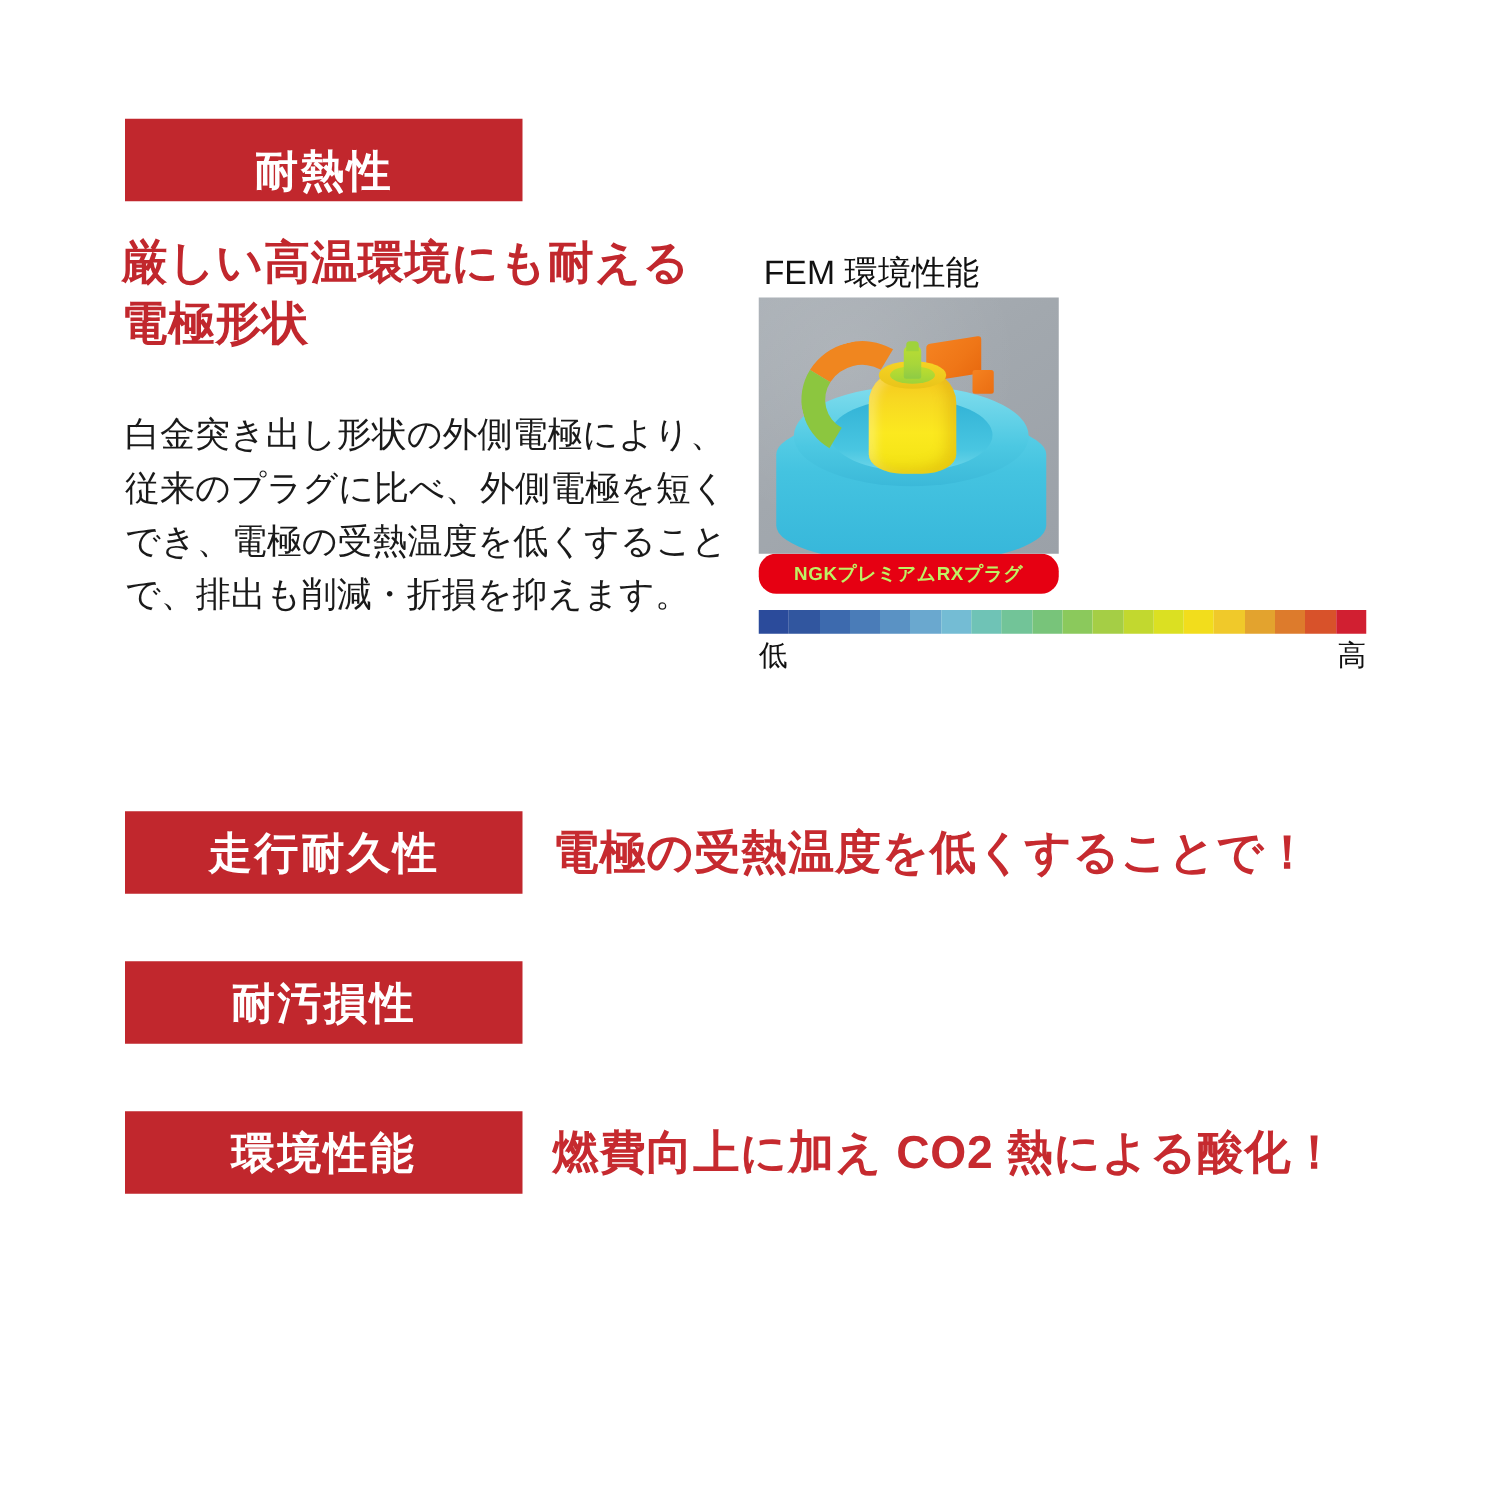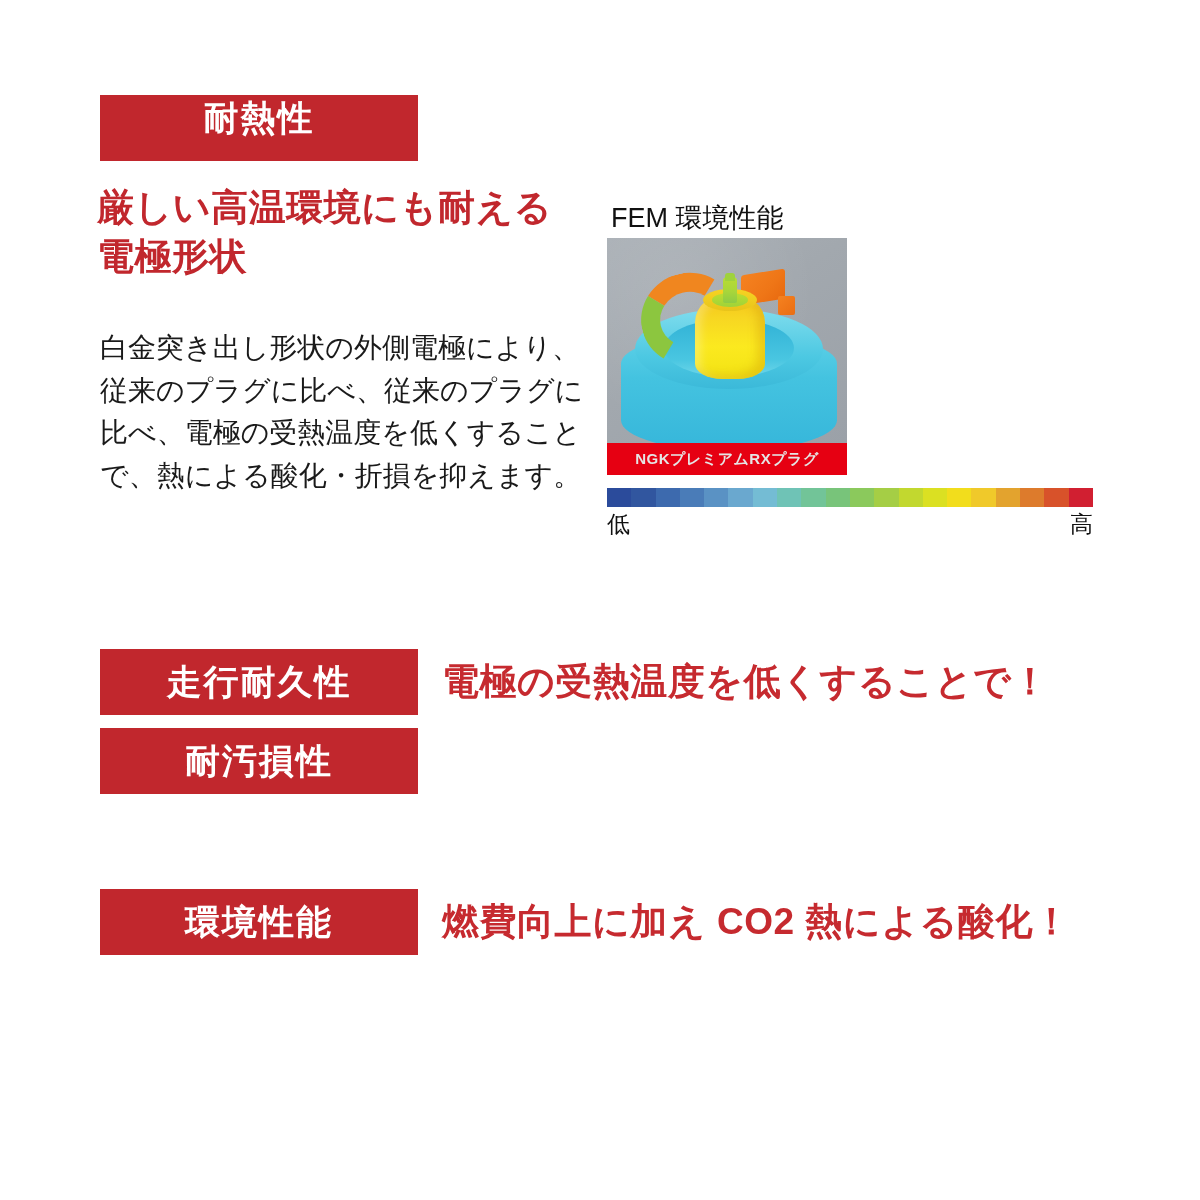--- a/index.html
+++ b/index.html
@@ -9,33 +9,32 @@
     font-family: "Liberation Sans", "DejaVu Sans", sans-serif;
     overflow: hidden;
   }
   .page { position: relative; width: 1200px; height: 1200px; }
 
   
   .badge-heat {
     position: absolute; left: 100px; top: 95px;
     width: 318px; height: 66px;
     background: #C1272D;
-    display: flex; align-items: flex-start; justify-content: center;
+    display: flex; align-items: flex-end; justify-content: center;
   }
   .badge-heat span {
     color: #ffffff; font-size: 35px; font-weight: 700; letter-spacing: 2px;
   }
 
   .headline {
     position: absolute; left: 97px; top: 186px;
     width: 470px;
     color: #C1272D;
     font-size: 37px; font-weight: 700; line-height: 1.32;
     letter-spacing: 0.5px;
-    font-family: Liberation Mono, monospace;
   }
 
   .bodytext {
     position: absolute; left: 100px; top: 327px;
     width: 485px;
     color: #1a1a1a;
     font-size: 28px; font-weight: 400; line-height: 1.52;
     letter-spacing: 0px;
   }
 
@@ -124,21 +123,21 @@
   .panel-ir .arm-tip {
     right: 48px; top: 22px; width: 62px; height: 40px;
     background: linear-gradient(135deg, #e8342a 0%, #e0231c 55%, #d01a16 100%);
   }
   .panel-ir .cone {
     background: linear-gradient(180deg, #f0b614 0%, #f6cf1c 32%, #fae61c 66%, #f2e313 100%);
   }
 
   .fem-caption {
     height: 32px; display: flex; align-items: center; justify-content: center;
-    color: #e5e5e5; font-size: 15px; font-weight: 700; letter-spacing: .5px;
+    color: #bef264; font-size: 15px; font-weight: 700; letter-spacing: .5px; border-radius: 14px;
   }
   .cap-rx { background: #E60012; }
   .cap-ir { background: #0D57A6; }
 
   .colorbar {
     margin-top: 13px; display: flex; width: 486px; height: 19px;
   }
   .colorbar i { flex: 1 1 auto; height: 100%; display: block; }
 
   .scale-row {
@@ -152,36 +151,36 @@
   .feature-box {
     width: 318px; height: 66px; background: #C1272D;
     display: flex; align-items: center; justify-content: center;
     color: #fff; font-size: 35px; font-weight: 700; letter-spacing: 2px;
   }
   .feature-text {
     margin-left: 24px; color: #C62A2F;
     font-size: 37px; font-weight: 700; letter-spacing: 0.5px; white-space: nowrap;
   }
   #frow0 { top: 649px; text-align: right; }
-  #frow1 { top: 728px; }
+  #frow1 { top: 769px; }
   #frow2 { top: 889px; }
 </style>
 </head>
 <body>
 
 <div class="page">
 
   <div class="badge-heat">
     <span>耐熱性</span>
   </div>
 
   <div class="headline" style="white-space: pre-line;">厳しい高温環境にも耐える
 電極形状</div>
 
-  <div class="bodytext">白金突き出し形状の外側電極により、従来のプラグに比べ、従来のプラグに比べ、電極の受熱温度を低くすることで、熱による酸化・折損を抑えます。</div>
+  <div class="bodytext">白金突き出し形状の外側電極により、従来のプラグに比べ、外側電極を短くでき、電極の受熱温度を低くすることで、排出も削減・折損を抑えます。</div>
 
   <div class="fem-title">FEM 環境性能</div>
 
   <div class="fem-wrap">
     <div class="fem-panels">
 
       <div class="fem-panel panel-rx">
         <div class="fem-img">
           <div class="shell-outer"></div>
           <div class="shell-rim"></div>

